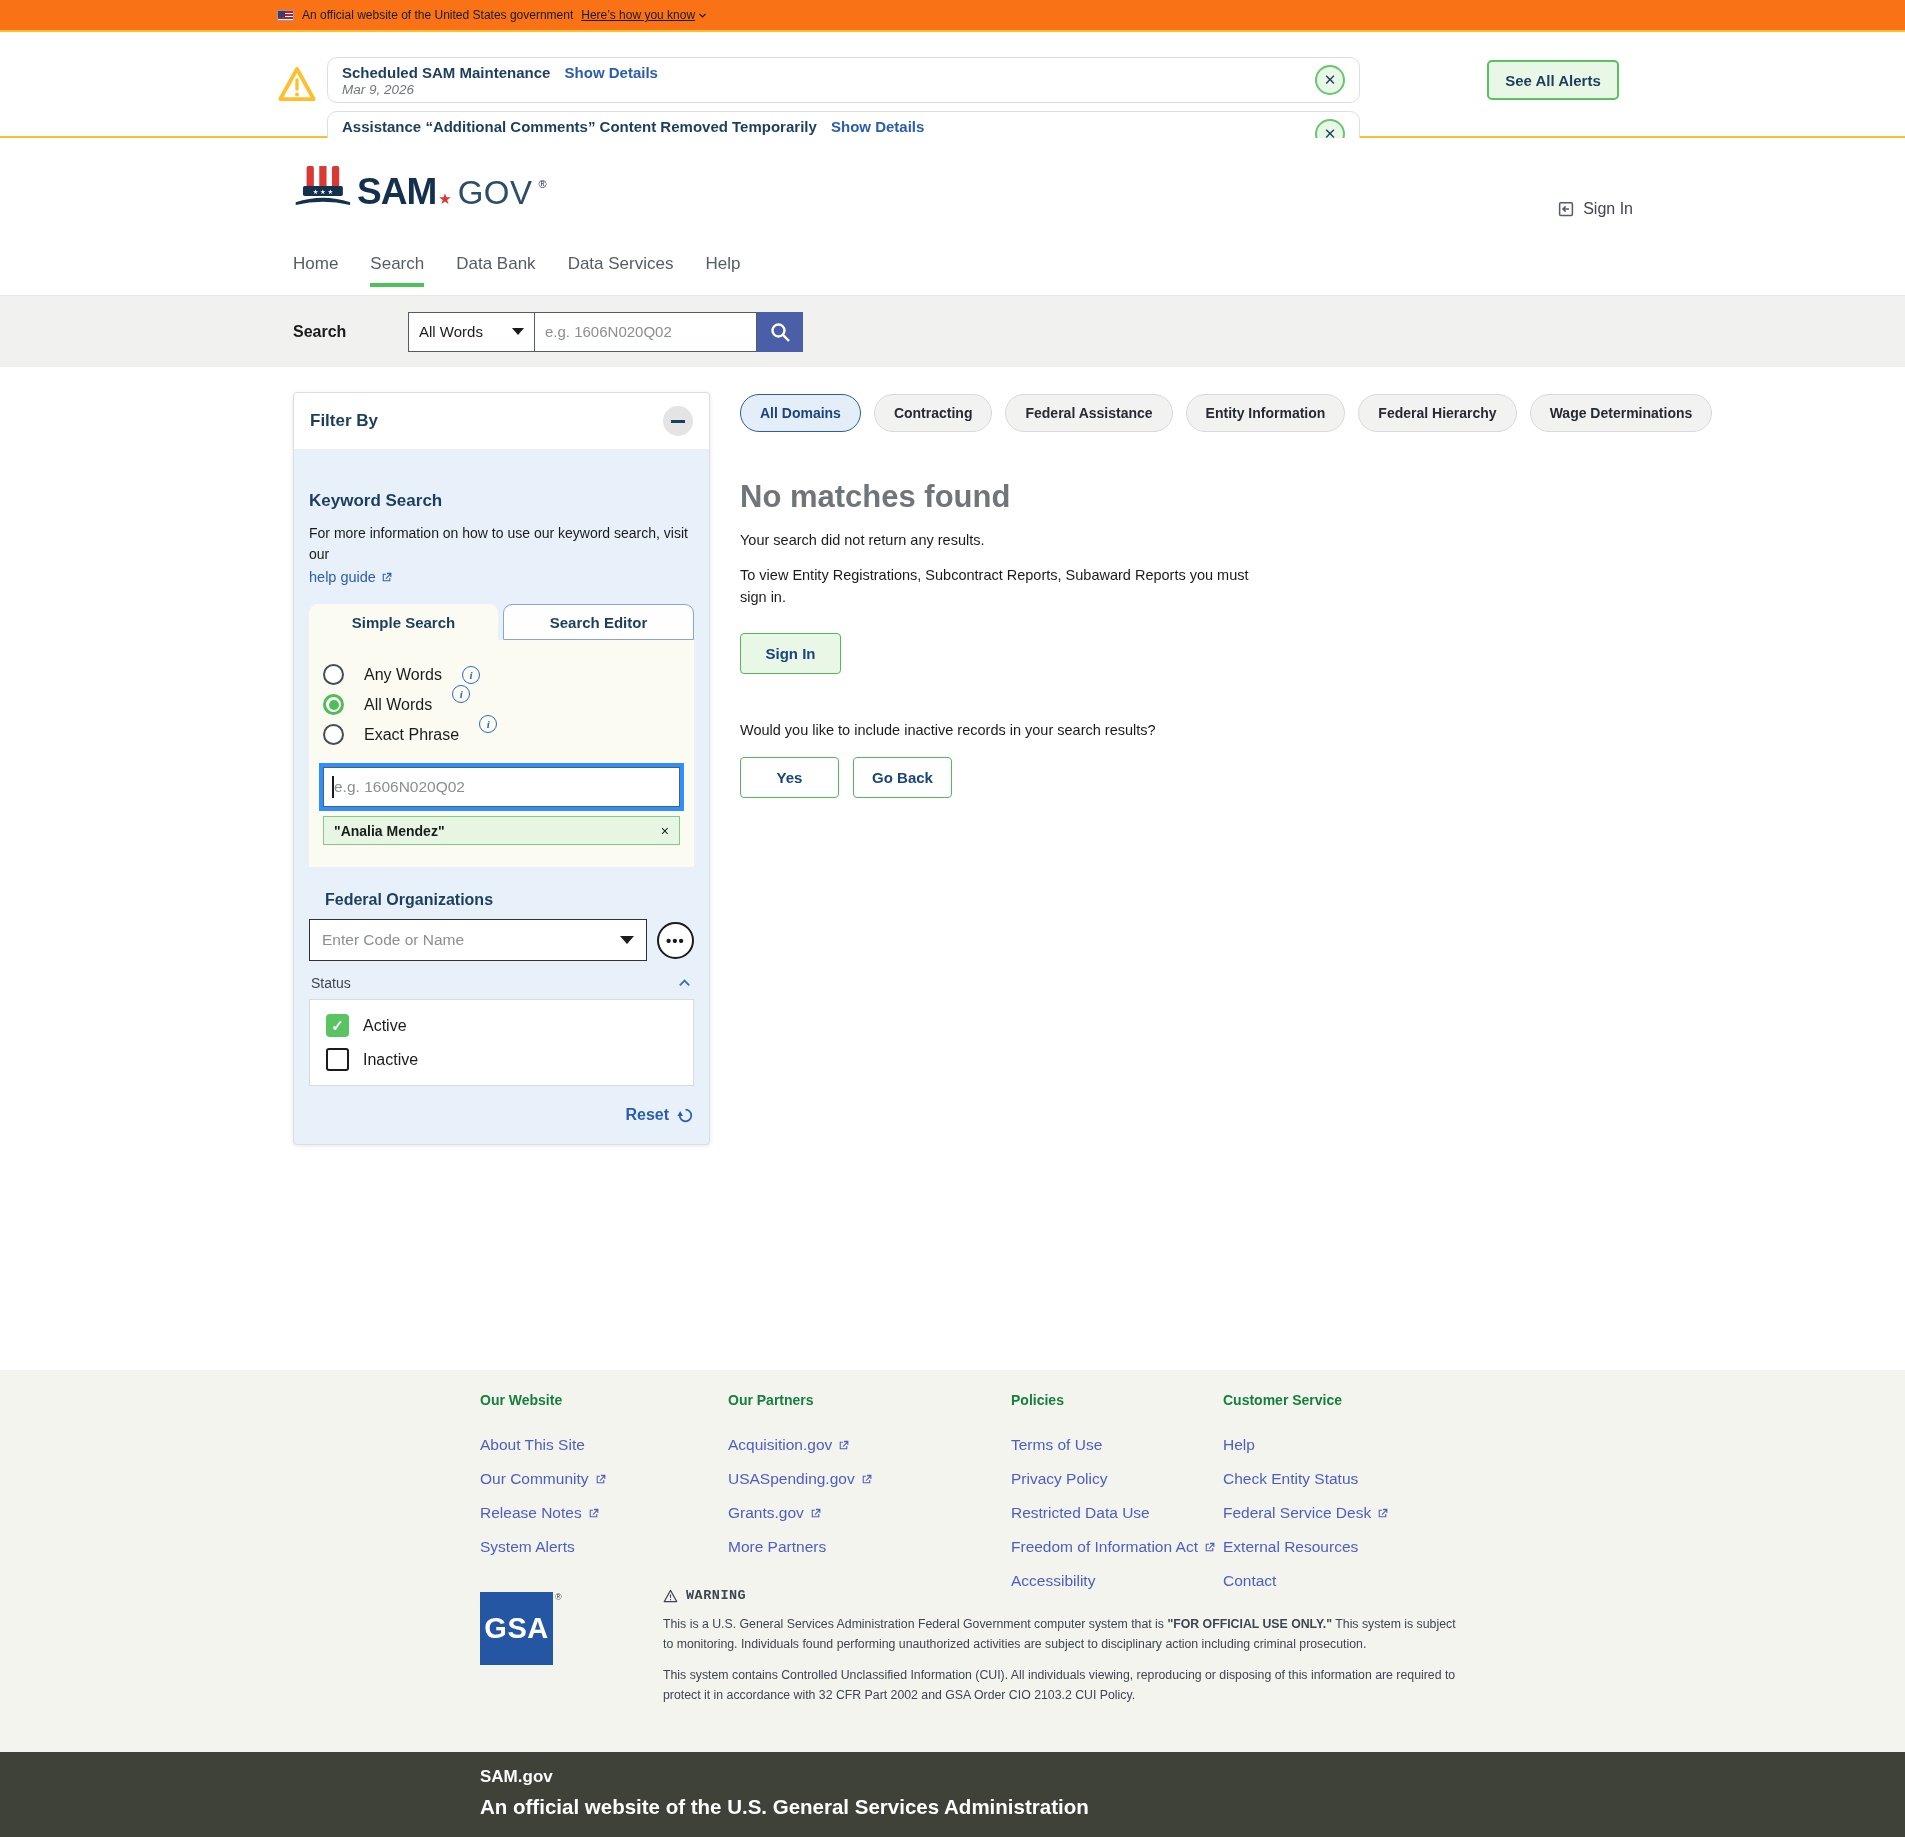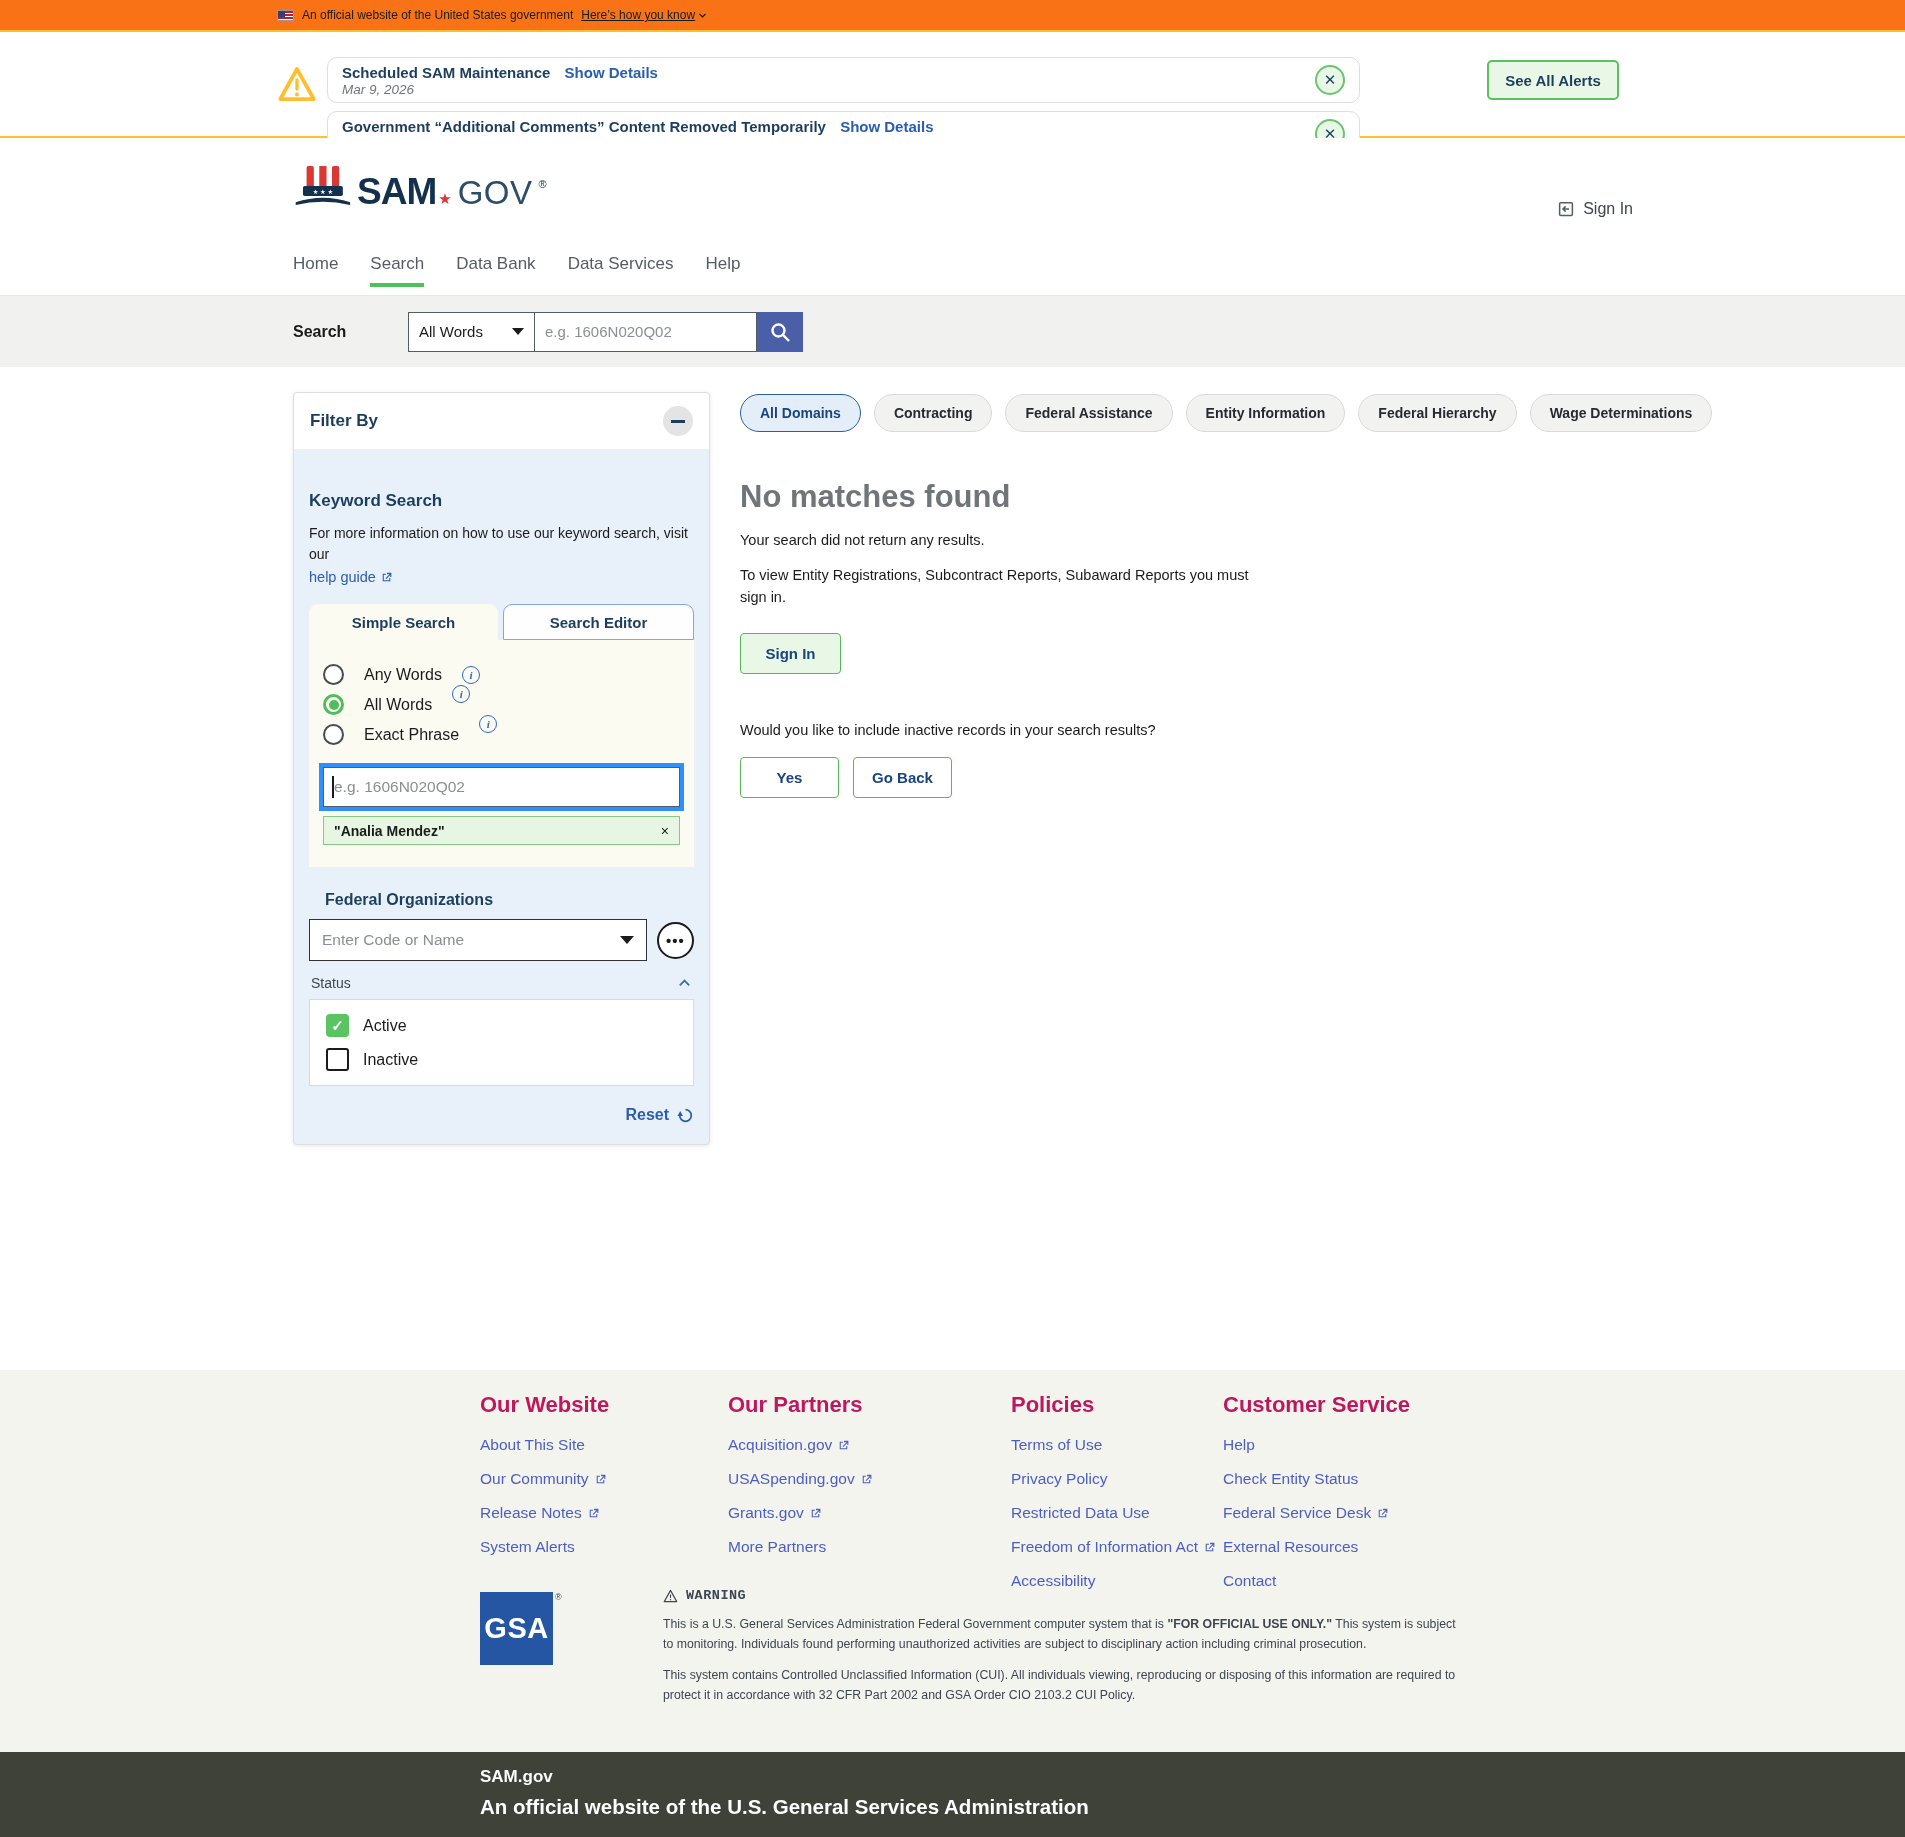--- a/index.html
+++ b/index.html
@@ -105,21 +105,21 @@
   .nm-msg2 { margin-top:16px; font-size:14.5px; width:520px; line-height:1.55; }
   .btn-green { background:var(--green-bg); border:1.5px solid #55b85a; border-radius:4px; height:41px; font-size:15px; font-weight:bold; color:#1a4480; font-family:inherit; cursor:pointer; }
   .signin-btn { width:101px; margin-top:24px; }
   .nm-question { margin-top:48px; font-size:14.5px; }
   .yn-row { margin-top:19px; display:flex; gap:14px; }
   .btn-outline { background:#fff; border:1.5px solid #55b85a; border-radius:4px; height:41px; width:99px; font-size:15px; font-weight:bold; color:#1a4480; font-family:inherit; cursor:pointer; }
 
   
   .site-footer { position:relative; height:382px; background:#f4f4ef; }
   .f-col { position:absolute; top:22px; width:240px; display:flex; flex-direction:column; gap:16px; }
-  .f-col h4 { font-size:22px; color:#be185d; margin-bottom:2px; }
+  .f-col h4 { font-size:14px; color:#15803d; margin-bottom:12px; }
   .f-col a { color:var(--footer-link); font-size:15.5px; text-decoration:none; display:inline-flex; align-items:center; gap:5px; cursor:pointer; }
   .gsa-block { position:absolute; left:480px; top:222px; display:flex; }
   .gsa-logo { width:73px; height:73px; background:#2456a4; color:#fff; display:flex; align-items:center; justify-content:center; font-size:29px; font-weight:bold; letter-spacing:0.5px; }
   .gsa-reg { font-size:9px; color:#3d4551; margin-left:2px; }
   .warn-block { position:absolute; left:663px; top:218px; width:805px; color:#3d4551; }
   .warn-title { font-family:"Liberation Mono", monospace; font-size:13.5px; font-weight:bold; display:flex; align-items:center; gap:8px; letter-spacing:0.5px; }
   .warn-title svg { width:15px; height:14px; }
   .warn-p { font-size:12.3px; line-height:1.6; margin-top:12px; }
   .footer-dark { height:95px; background:var(--dark-bg); color:#fff; padding:15px 0 0 480px; }
   .fd-title { font-size:17px; font-weight:bold; }
@@ -153,21 +153,21 @@
         <a>Show Details</a>
       </span>
       <span class="alert-date">Mar 9, 2026</span>
     </div>
     <button class="alert-close">✕</button>
   </div>
 
   <div class="alert-card" style="top:79px">
     <div class="texts">
       <span class="alert-line">
-        <span>Government “Additional Comments” Content Removed Temporarily</span>
+        <span>Assistance “Additional Comments” Content Removed Temporarily</span>
         <a>Show Details</a>
       </span>
       <span class="alert-date">Mar 6, 2026</span>
     </div>
     <button class="alert-close">✕</button>
   </div>
 
   <button class="see-all-btn">See All Alerts</button>
 </div>
 

